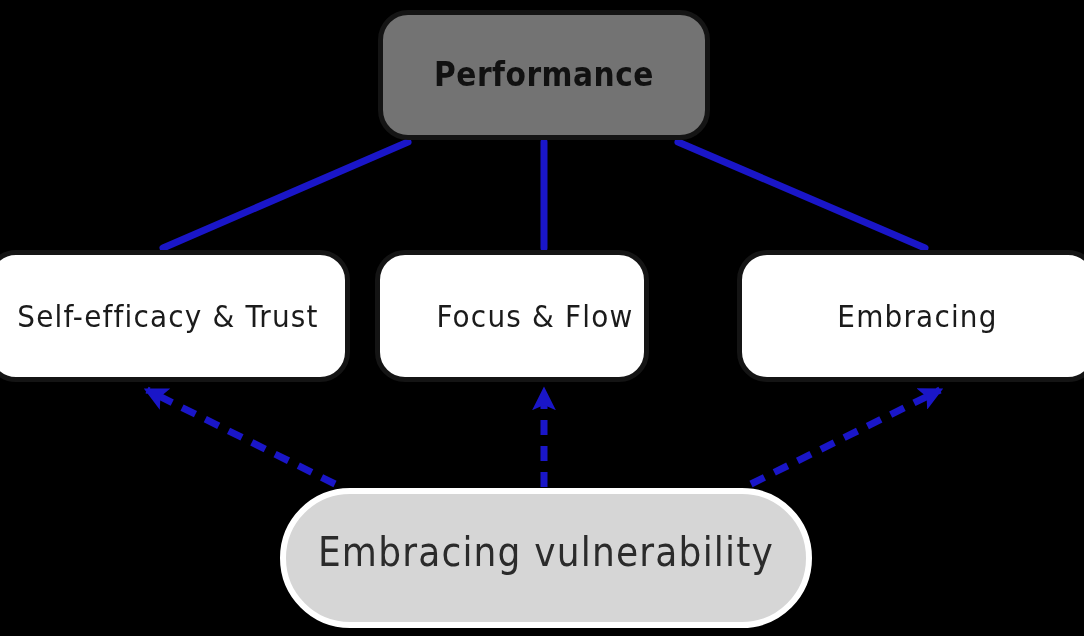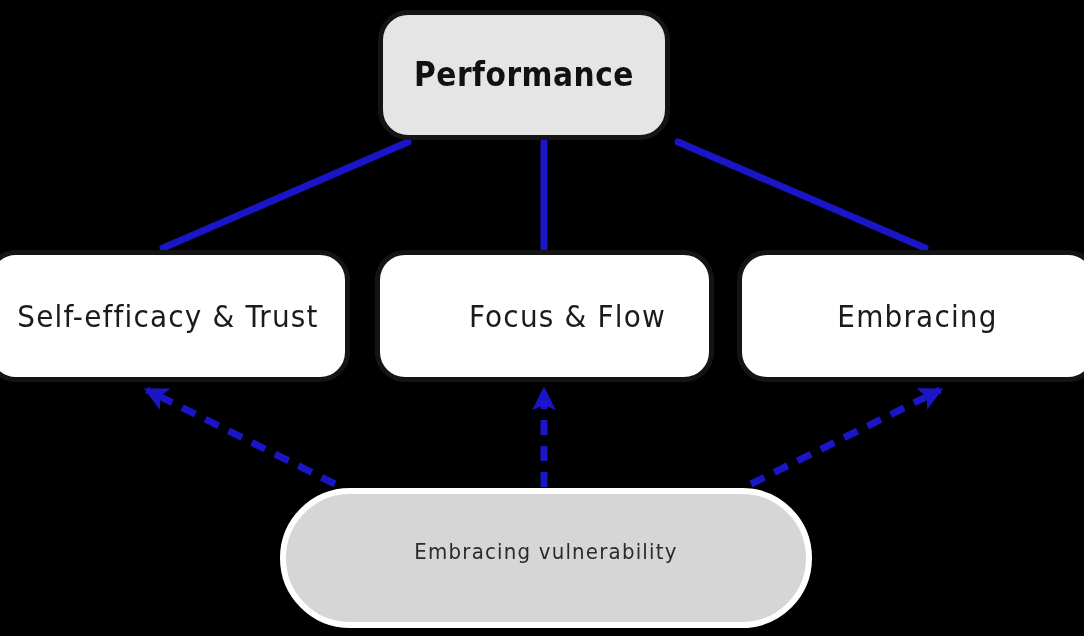--- a/index.html
+++ b/index.html
@@ -40,23 +40,23 @@
   .node-label {
     display: block;
     line-height: 1.1;
     white-space: nowrap;
   }
 
   
   #node-performance {
     left: 378px;
     top: 10px;
-    width: 292px;
+    width: 332px;
     height: 130px;
-    background: #e5e5e5;
+    background: #737373;
     border: 5px solid #141414;
     border-radius: 30px;
   }
   #node-performance .node-label {
     color: #111111;
     font-size: 33px;
     font-weight: 700;
     letter-spacing: 0.5px;
     font-stretch: condensed;
   }
@@ -75,41 +75,41 @@
     font-weight: 400;
     letter-spacing: 1.2px;
     font-stretch: condensed;
   }
   #node-self-efficacy {
     left: -14px;
     width: 364px;
   }
   #node-focus-flow {
     left: 375px;
-    width: 339px;
+    width: 274px;
     padding-left: 46px;
   }
   #node-connection {
     left: 737px;
     width: 361px;
   }
 
   
   #node-vulnerability {
     left: 280px;
     top: 488px;
     width: 532px;
     height: 140px;
     background: #d6d6d6;
     border: 6px solid #ffffff;
     border-radius: 72px;
   }
   #node-vulnerability .node-label {
     color: #2b2b2b;
-    font-size: 22px;
+    font-size: 40px;
     font-weight: 400;
     letter-spacing: 1.2px;
     font-stretch: condensed;
     position: relative;
     top: -6px;
   }
 </style>
 </head>
 <body>
 

